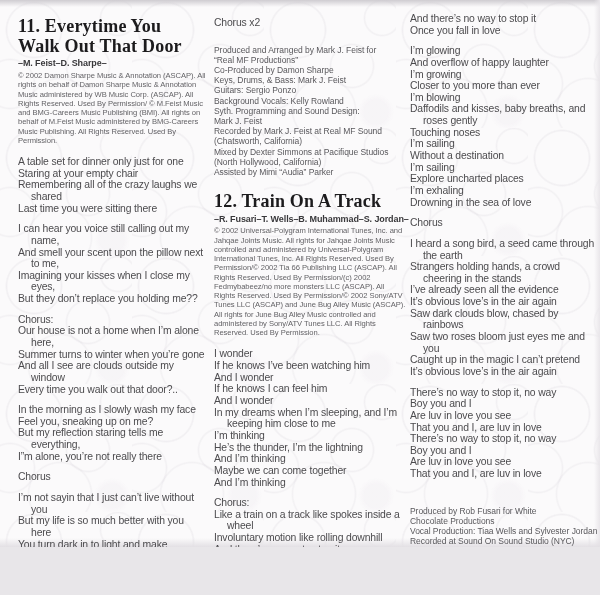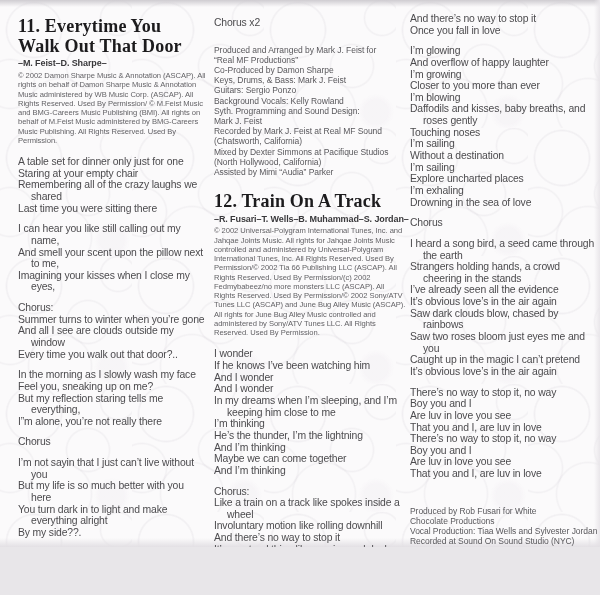--- a/index.html
+++ b/index.html
@@ -91,26 +91,28 @@
         <div class="heading" data-name="track-title">11. Everytime You Walk Out That Door</div>
         <div class="writers" data-name="track-writers">–M. Feist–D. Sharpe–</div>
         <div class="fineprint" data-name="copyright-fineprint">© 2002 Damon Sharpe Music &amp; Annotation (ASCAP). All rights on behalf of Damon Sharpe Music &amp; Annotation Music administered by WB Music Corp. (ASCAP). All Rights Reserved. Used By Permission/ © M.Feist Music and BMG-Careers Music Publishing (BMI). All rights on behalf of M.Feist Music administered by BMG-Careers Music Publishing. All Rights Reserved. Used By Permission.</div>
         <div class="stanza" data-name="lyric-stanza">
           <div class="lyric-line" data-name="lyric-line">A table set for dinner only just for one</div>
           <div class="lyric-line" data-name="lyric-line">Staring at your empty chair</div>
           <div class="lyric-line" data-name="lyric-line">Remembering all of the crazy laughs we shared</div>
           <div class="lyric-line" data-name="lyric-line">Last time you were sitting there</div>
         </div>
         <div class="stanza" data-name="lyric-stanza">
-          <div class="lyric-line" data-name="lyric-line">I can hear you like still calling out my name,</div>
+          <div class="lyric-line" data-name="lyric-line">I can hear you voice still calling out my name,</div>
           <div class="lyric-line" data-name="lyric-line">And smell your scent upon the pillow next to me,</div>
           <div class="lyric-line" data-name="lyric-line">Imagining your kisses when I close my eyes,</div>
+          <div class="lyric-line" data-name="lyric-line">But they don’t replace you holding me??</div>
         </div>
         <div class="stanza" data-name="lyric-stanza">
           <div class="lyric-line" data-name="lyric-line">Chorus:</div>
+          <div class="lyric-line" data-name="lyric-line">Our house is not a home when I’m alone here,</div>
           <div class="lyric-line" data-name="lyric-line">Summer turns to winter when you’re gone</div>
           <div class="lyric-line" data-name="lyric-line">And all I see are clouds outside my window</div>
           <div class="lyric-line" data-name="lyric-line">Every time you walk out that door?..</div>
         </div>
         <div class="stanza" data-name="lyric-stanza">
           <div class="lyric-line" data-name="lyric-line">In the morning as I slowly wash my face</div>
           <div class="lyric-line" data-name="lyric-line">Feel you, sneaking up on me?</div>
           <div class="lyric-line" data-name="lyric-line">But my reflection staring tells me everything,</div>
           <div class="lyric-line" data-name="lyric-line">I”m alone, you’re not really there</div>
         </div>
@@ -143,20 +145,21 @@
           <div class="credit-line" data-name="credit-line">(North Hollywood, California)</div>
           <div class="credit-line" data-name="credit-line">Assisted by Mimi “Audia” Parker</div>
         </div>
         <div class="heading" data-name="track-title">12. Train On A Track</div>
         <div class="writers" data-name="track-writers">–R. Fusari–T. Wells–B. Muhammad–S. Jordan–</div>
         <div class="fineprint" data-name="copyright-fineprint">© 2002 Universal-Polygram International Tunes, Inc. and Jahqae Joints Music. All rights for Jahqae Joints Music controlled and administered by Universal-Polygram International Tunes, Inc. All Rights Reserved. Used By Permission/© 2002 Tia 66 Publishing LLC (ASCAP). All Rights Reserved. Used By Permission/(c) 2002 Fedmybabeez/no more monsters LLC (ASCAP). All Rights Reserved. Used By Permission/© 2002 Sony/ATV Tunes LLC (ASCAP) and June Bug Alley Music (ASCAP). All rights for June Bug Alley Music controlled and administered by Sony/ATV Tunes LLC. All Rights Reserved. Used By Permission.</div>
         <div class="stanza" data-name="lyric-stanza">
           <div class="lyric-line" data-name="lyric-line">I wonder</div>
           <div class="lyric-line" data-name="lyric-line">If he knows I’ve been watching him</div>
           <div class="lyric-line" data-name="lyric-line">And I wonder</div>
+          <div class="lyric-line" data-name="lyric-line">If he knows I can feel him</div>
           <div class="lyric-line" data-name="lyric-line">And I wonder</div>
           <div class="lyric-line" data-name="lyric-line">In my dreams when I’m sleeping, and I’m keeping him close to me</div>
           <div class="lyric-line" data-name="lyric-line">I’m thinking</div>
           <div class="lyric-line" data-name="lyric-line">He’s the thunder, I’m the lightning</div>
           <div class="lyric-line" data-name="lyric-line">And I’m thinking</div>
           <div class="lyric-line" data-name="lyric-line">Maybe we can come together</div>
           <div class="lyric-line" data-name="lyric-line">And I’m thinking</div>
         </div>
         <div class="stanza" data-name="lyric-stanza">
           <div class="lyric-line" data-name="lyric-line">Chorus:</div>

